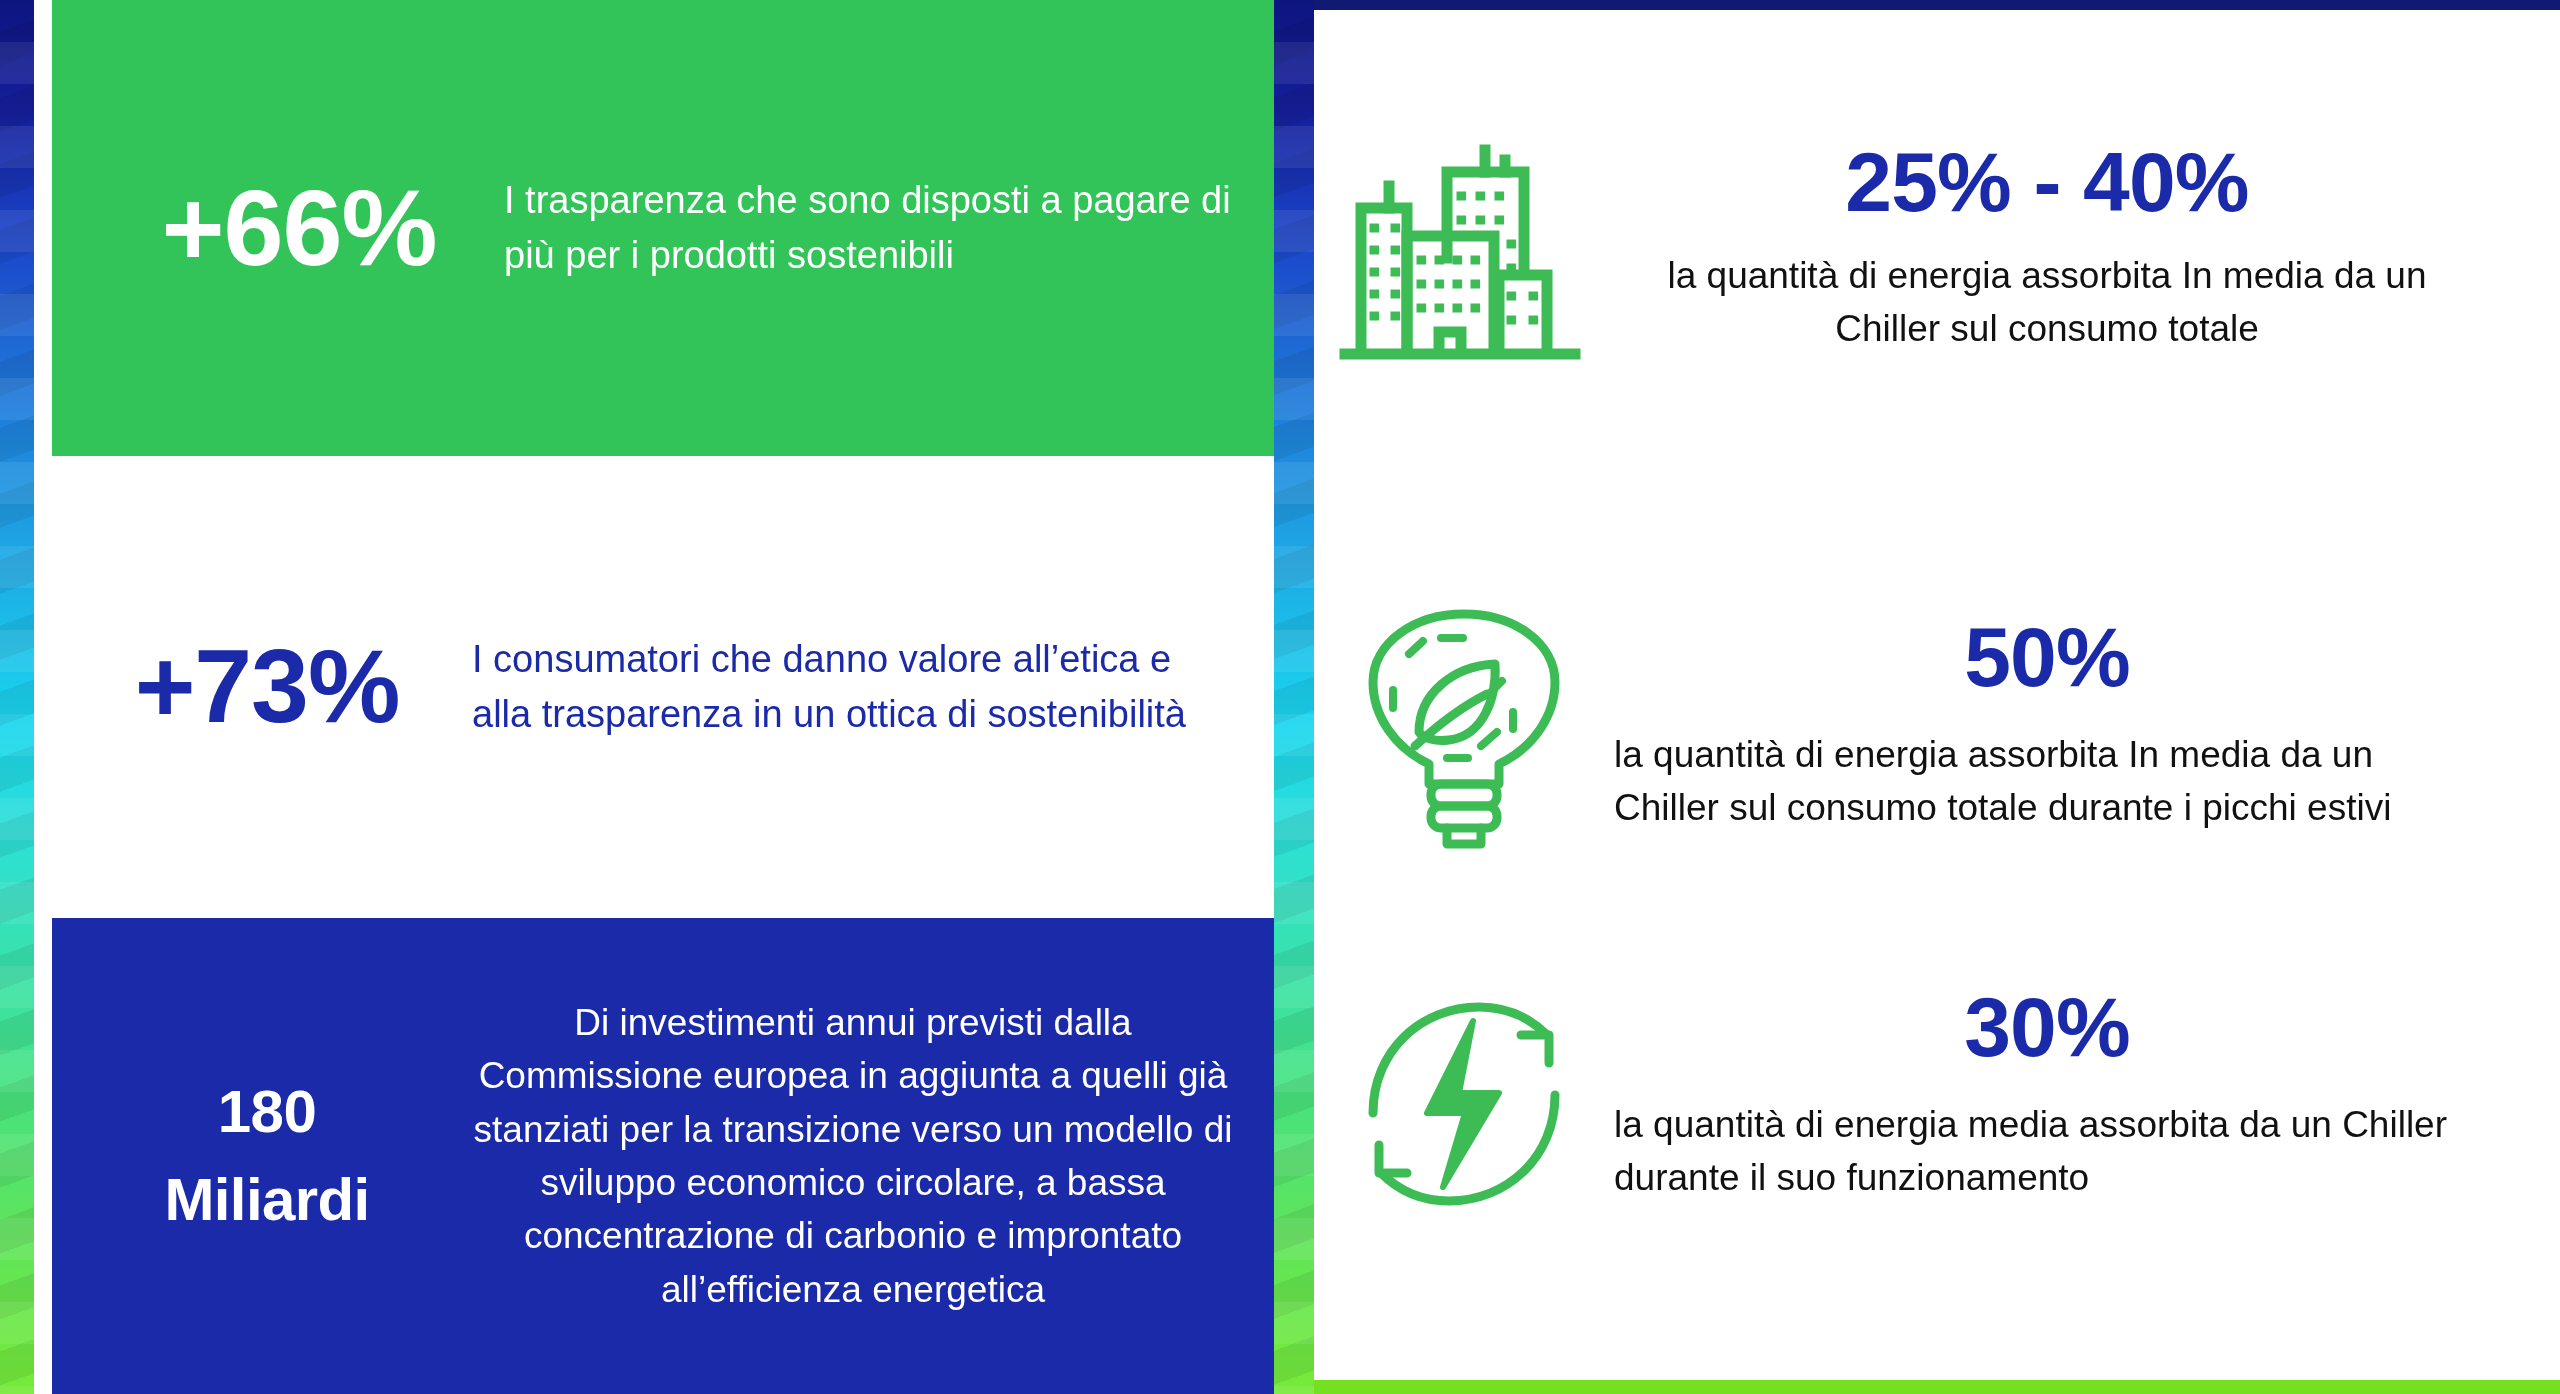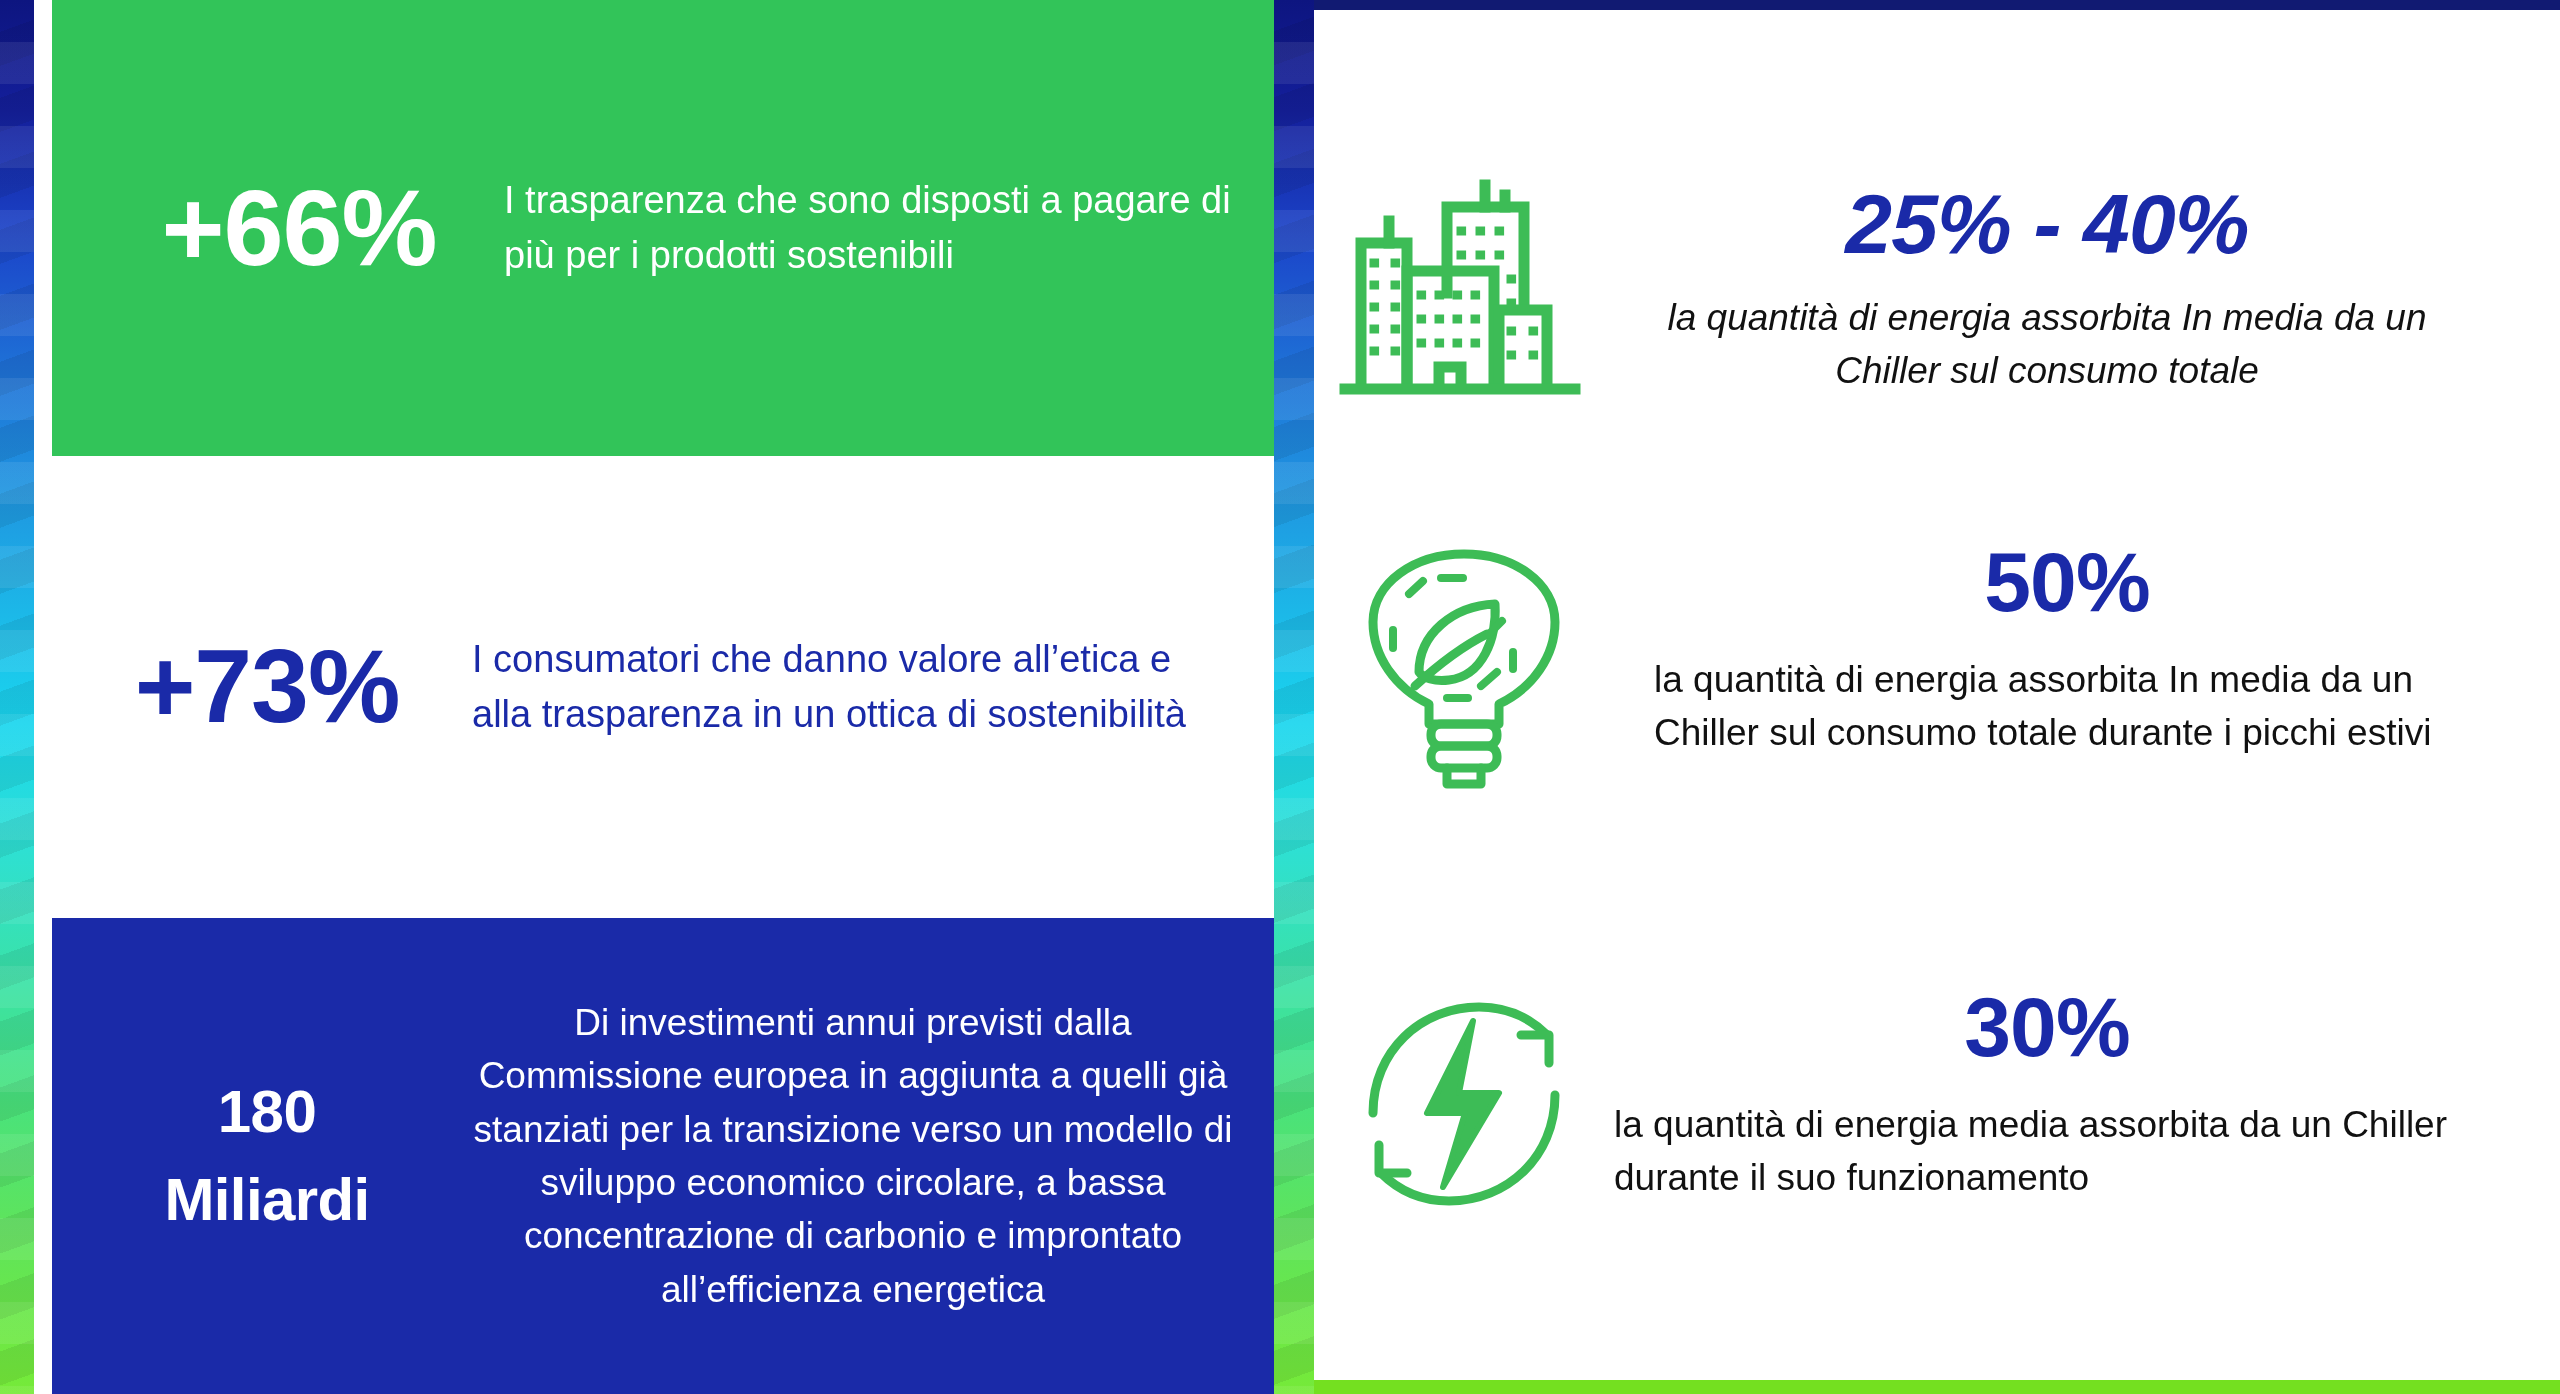--- a/index.html
+++ b/index.html
@@ -137,22 +137,22 @@
     box-sizing: border-box;
   }
 
   .metric-row {
     position: absolute;
     left: 0;
     width: 1246px;
     display: flex;
     align-items: flex-start;
   }
-  #metric-row-0 { top: 130px;  height: 300px; align-items: center; font-style: italic; }
-  #metric-row-1 { top: 530px;  height: 330px; align-items: flex-start; gap: 40px; }
+  #metric-row-0 { top: 130px;  height: 300px; align-items: flex-start; }
+  #metric-row-1 { top: 550px;  height: 330px; align-items: center; }
   #metric-row-2 { top: 975px;  height: 300px; align-items: flex-start; }
 
   .metric-icon {
     flex: 0 0 auto;
     width: 300px;
     display: flex;
     justify-content: center;
     align-items: center;
   }
   #metric-row-1 .metric-icon { padding-top: 6px; }

